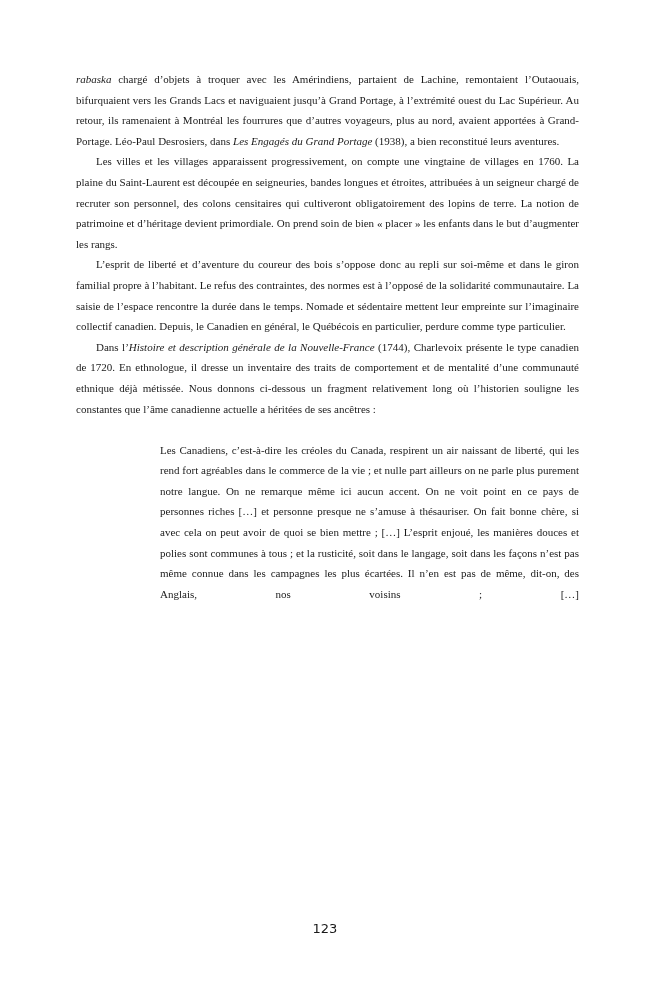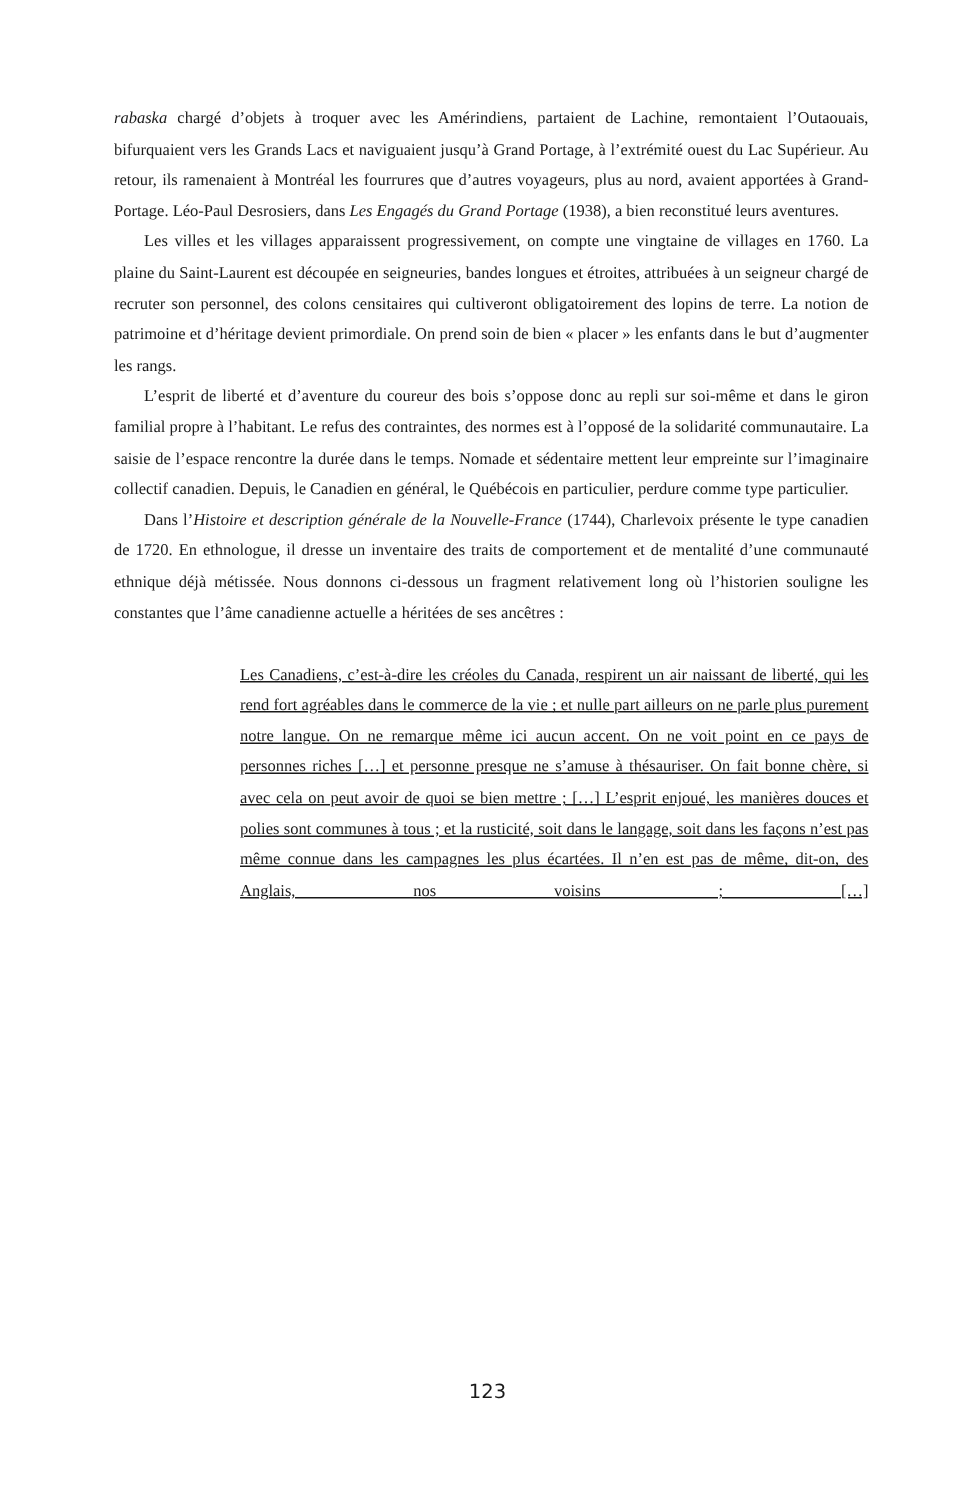--- a/index.html
+++ b/index.html
@@ -31,21 +31,20 @@
   .para.first {
     text-indent: 0;
   }
   .blockquote {
     margin: 20.6px 0 0 84px;
     text-align: justify;
     text-align-last: justify;
   }
   .blockquote .para {
     text-indent: 0;
-    text-decoration: underline;
   }
   em {
     font-style: italic;
   }
   .page-number {
     position: absolute;
     left: 0;
     width: 650px;
     top: 921px;
     text-align: center;

